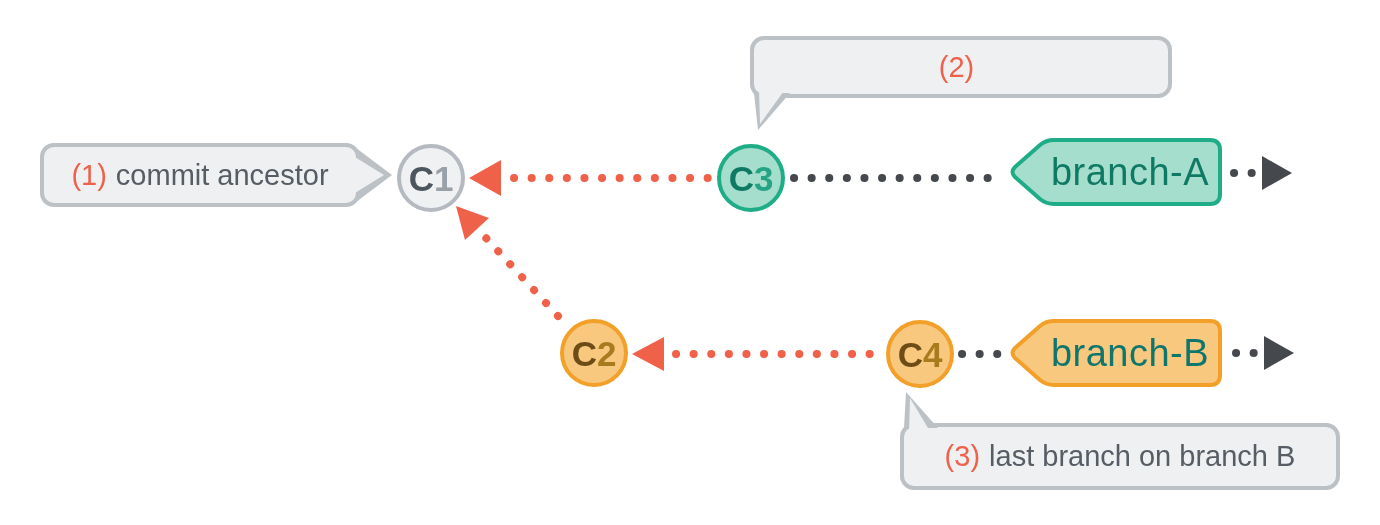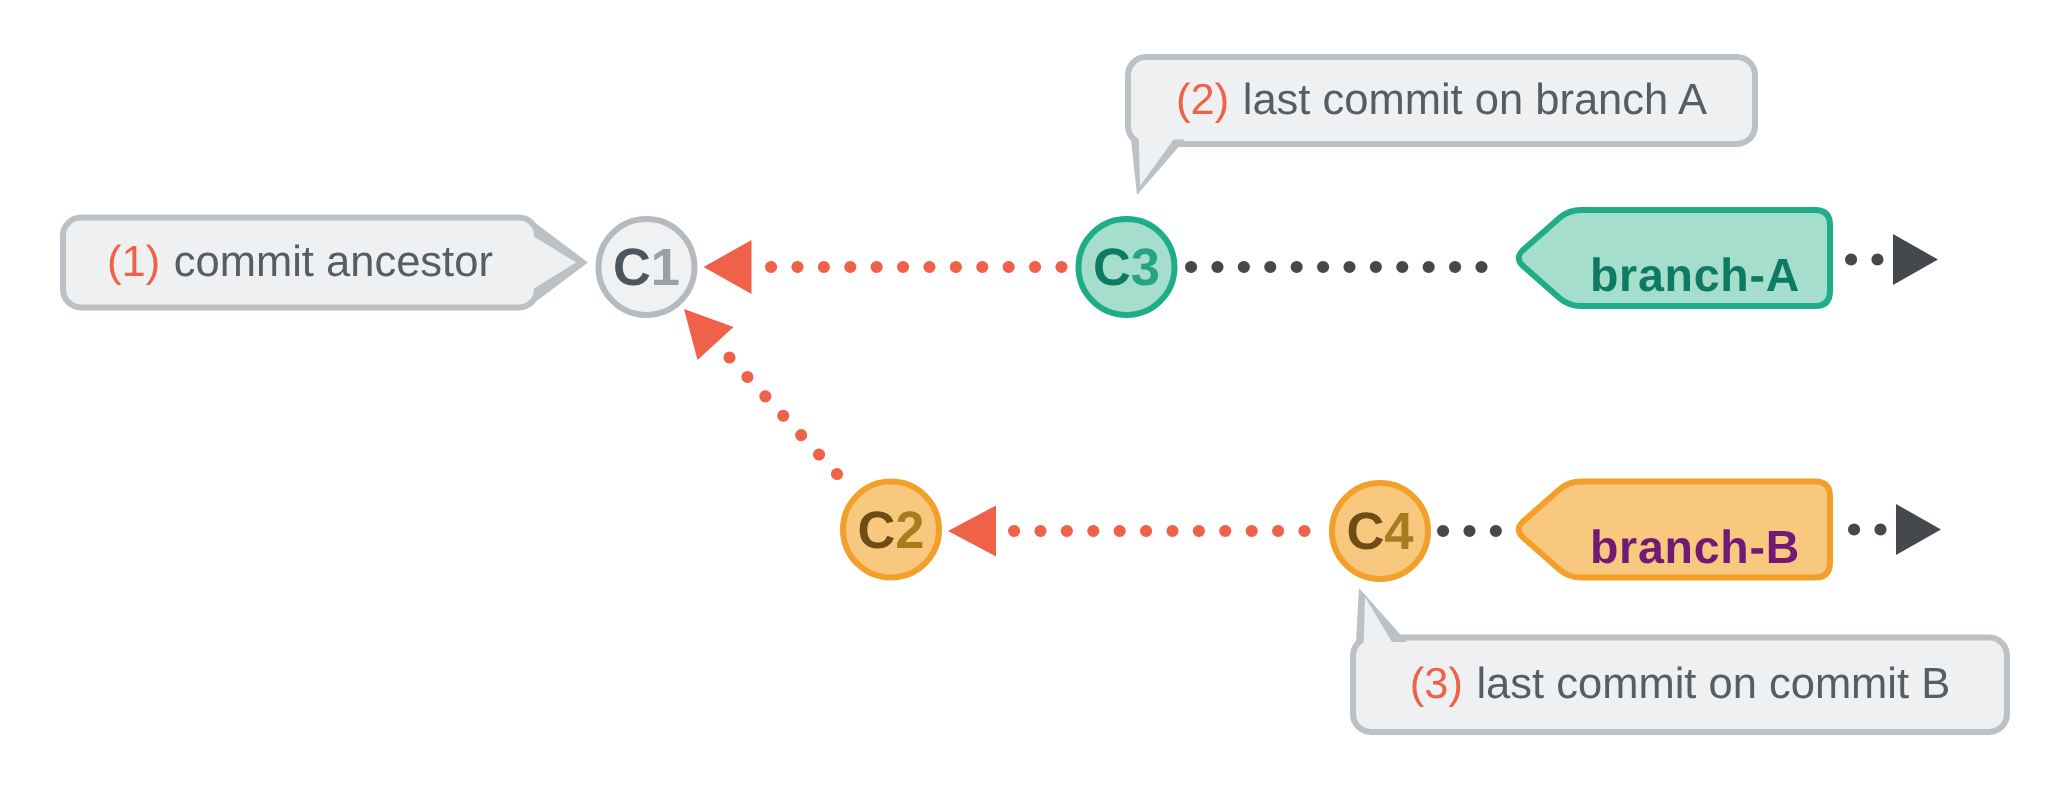--- a/index.html
+++ b/index.html
@@ -50,41 +50,40 @@
   .commit-orange .digit  { color:#a97b1f; }
   #commit-c1 { left:397px; top:144px; }
   #commit-c3 { left:717px; top:144px; }
   #commit-c2 { left:560px; top:319px; }
   #commit-c4 { left:886px; top:320px; }
 
   
   .tag-label {
     position:absolute; z-index:3; width:180px; height:68px;
     display:flex; align-items:center; justify-content:center;
-    font-weight:bold; font-size:31px; letter-spacing:0.5px; white-space:nowrap;margin-top:12px;
+    font-weight:normal; font-size:38px; letter-spacing:0.5px; white-space:nowrap;
   }
   #tag-a-label { left:1040px; top:138px; color:#0f7a64; }
-  #tag-b-label { left:1040px; top:319px; color:#701a75; }
+  #tag-b-label { left:1040px; top:319px; color:#0f766e; }
 </style>
 </head>
 <body>
 
 <div class="stage">
 
   <div class="callout" id="callout-1">
     <span class="num">(1)</span>
     <span class="txt">commit ancestor</span>
   </div>
   <div class="callout" id="callout-2">
     <span class="num">(2)</span>
-    <span class="txt">last commit on branch A</span>
   </div>
   <div class="callout" id="callout-3">
     <span class="num">(3)</span>
-    <span class="txt">last commit on commit B</span>
+    <span class="txt">last branch on branch B</span>
   </div>
 
   <svg class="layer-svg" width="1380" height="525" viewBox="0 0 1380 525">
 
     <g>
       <polygon class="tail-outer" points="356,148 392,175 356,202"></polygon>
       <polygon class="tail-inner" points="350,154 384,175 350,196"></polygon>
     </g>
     <g>
       <polygon class="tail-outer" points="754,93 790,93 758,130"></polygon>

